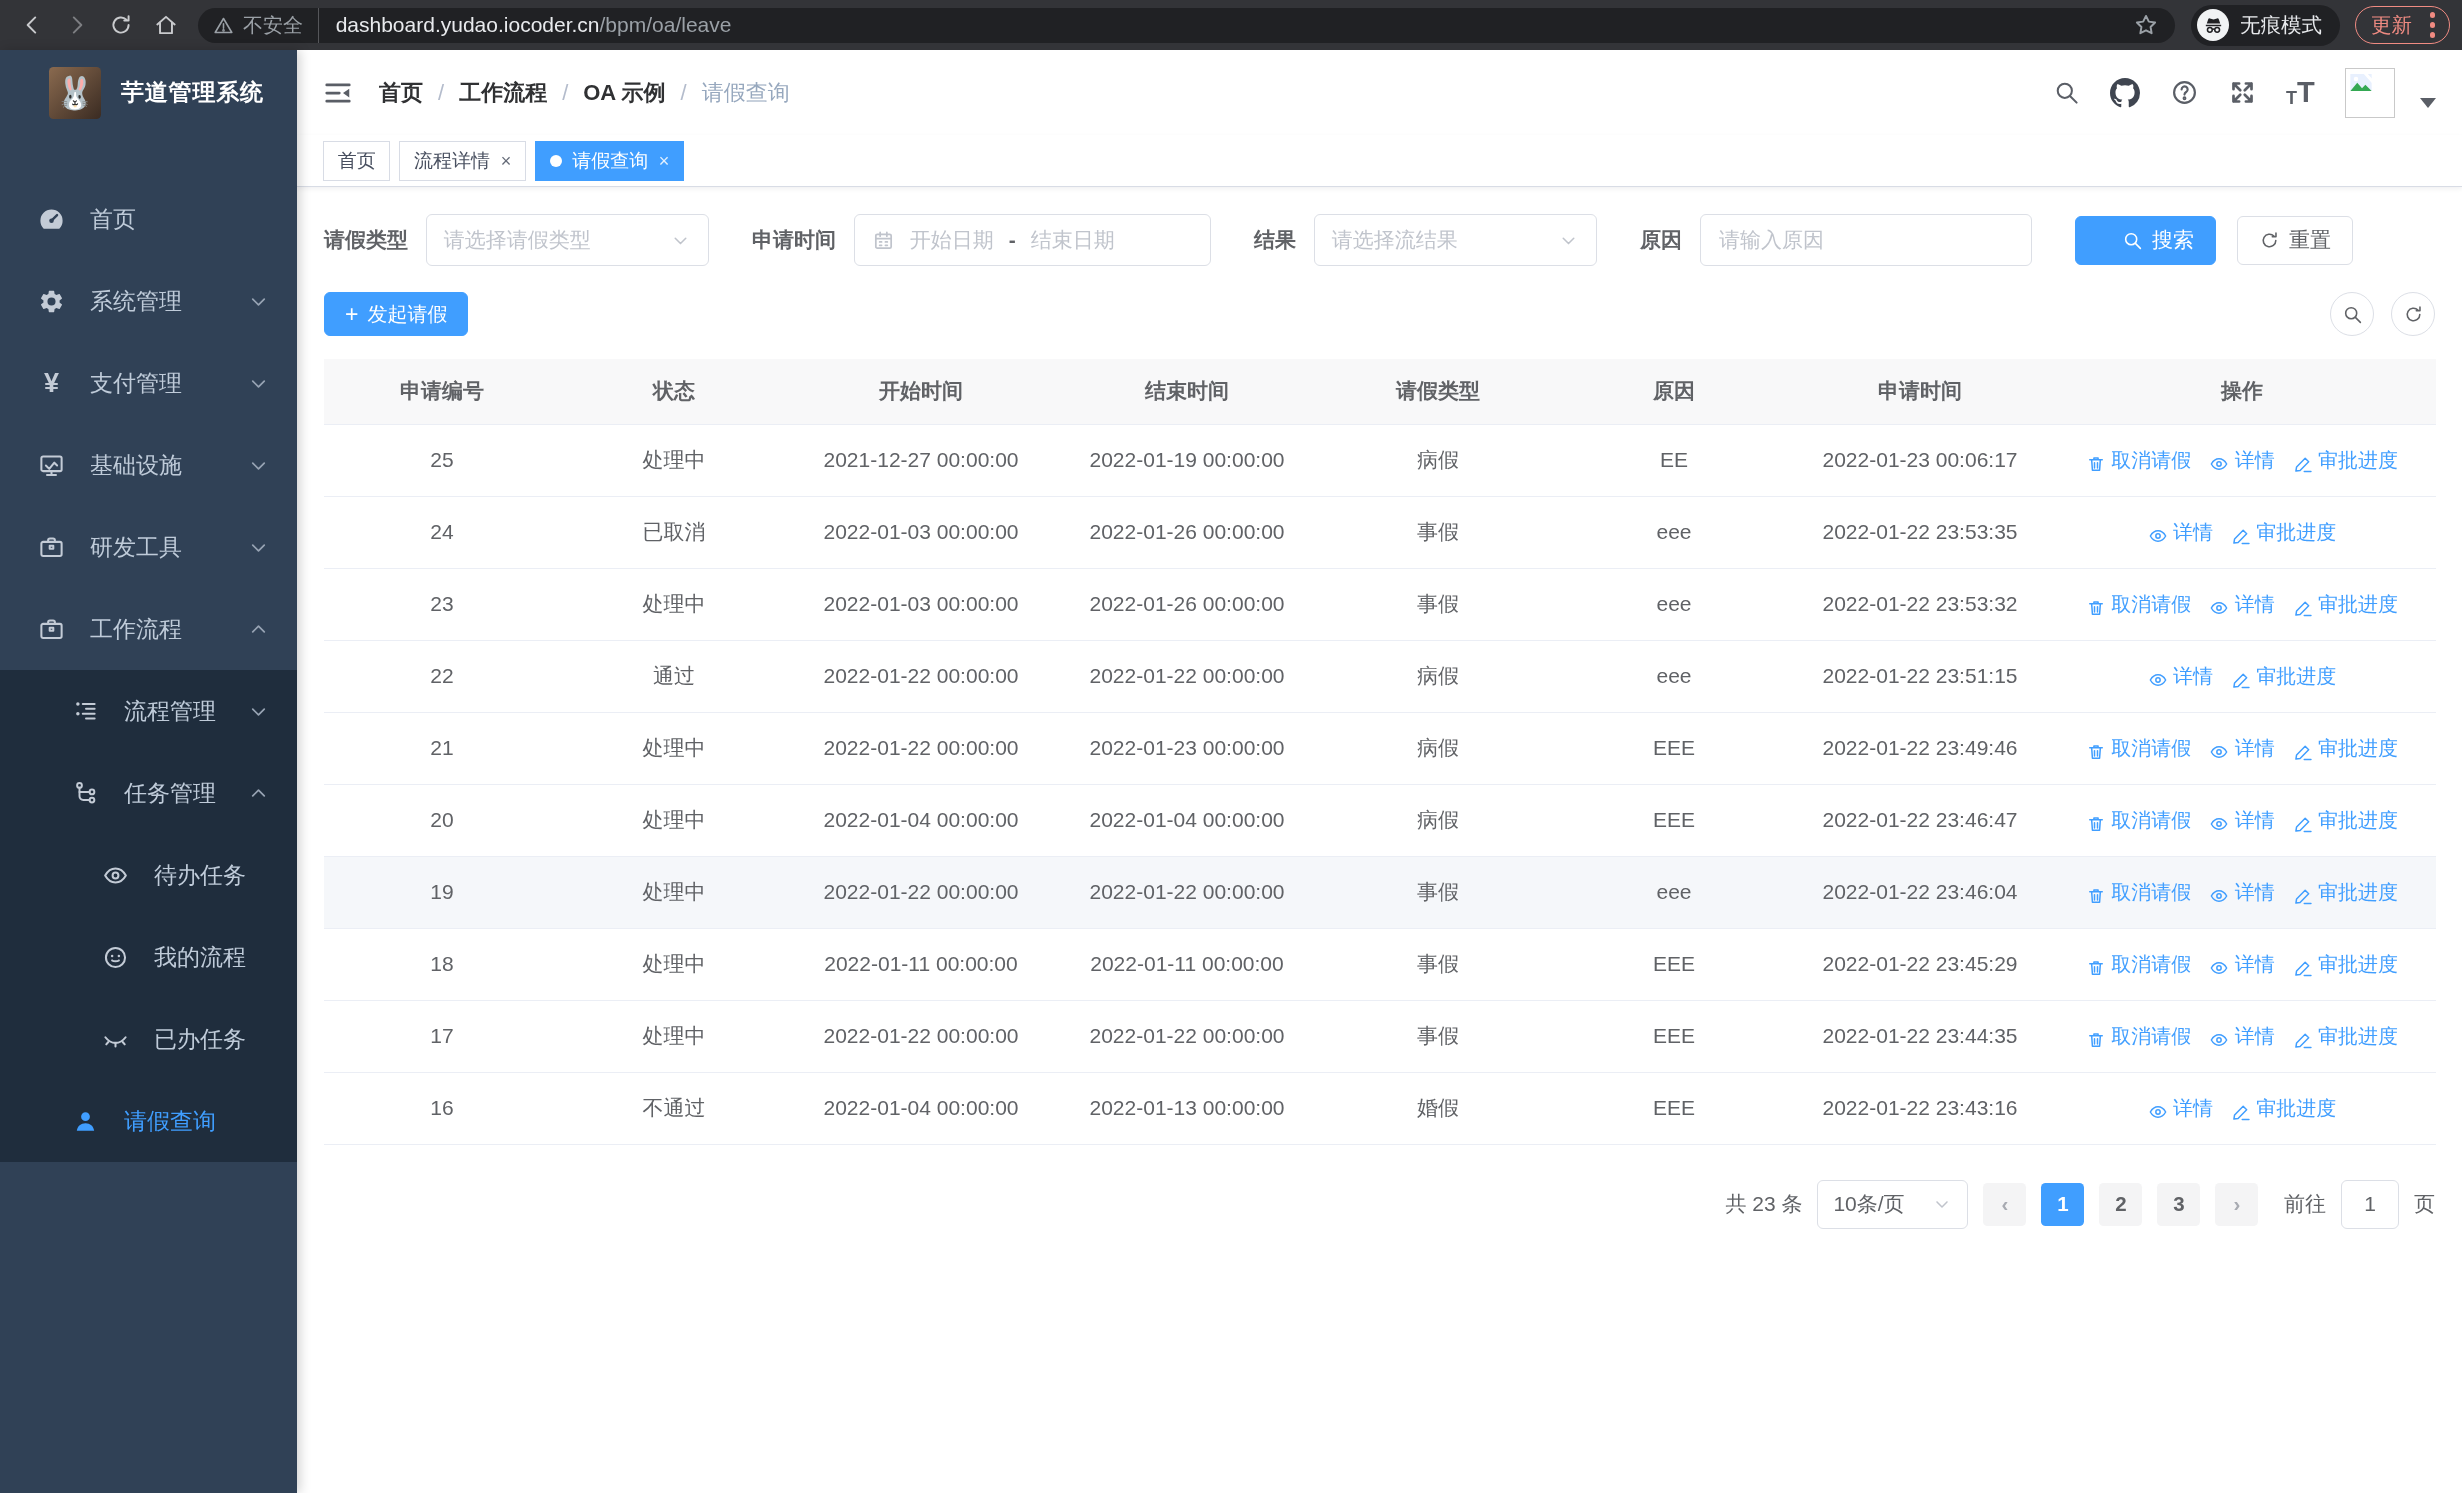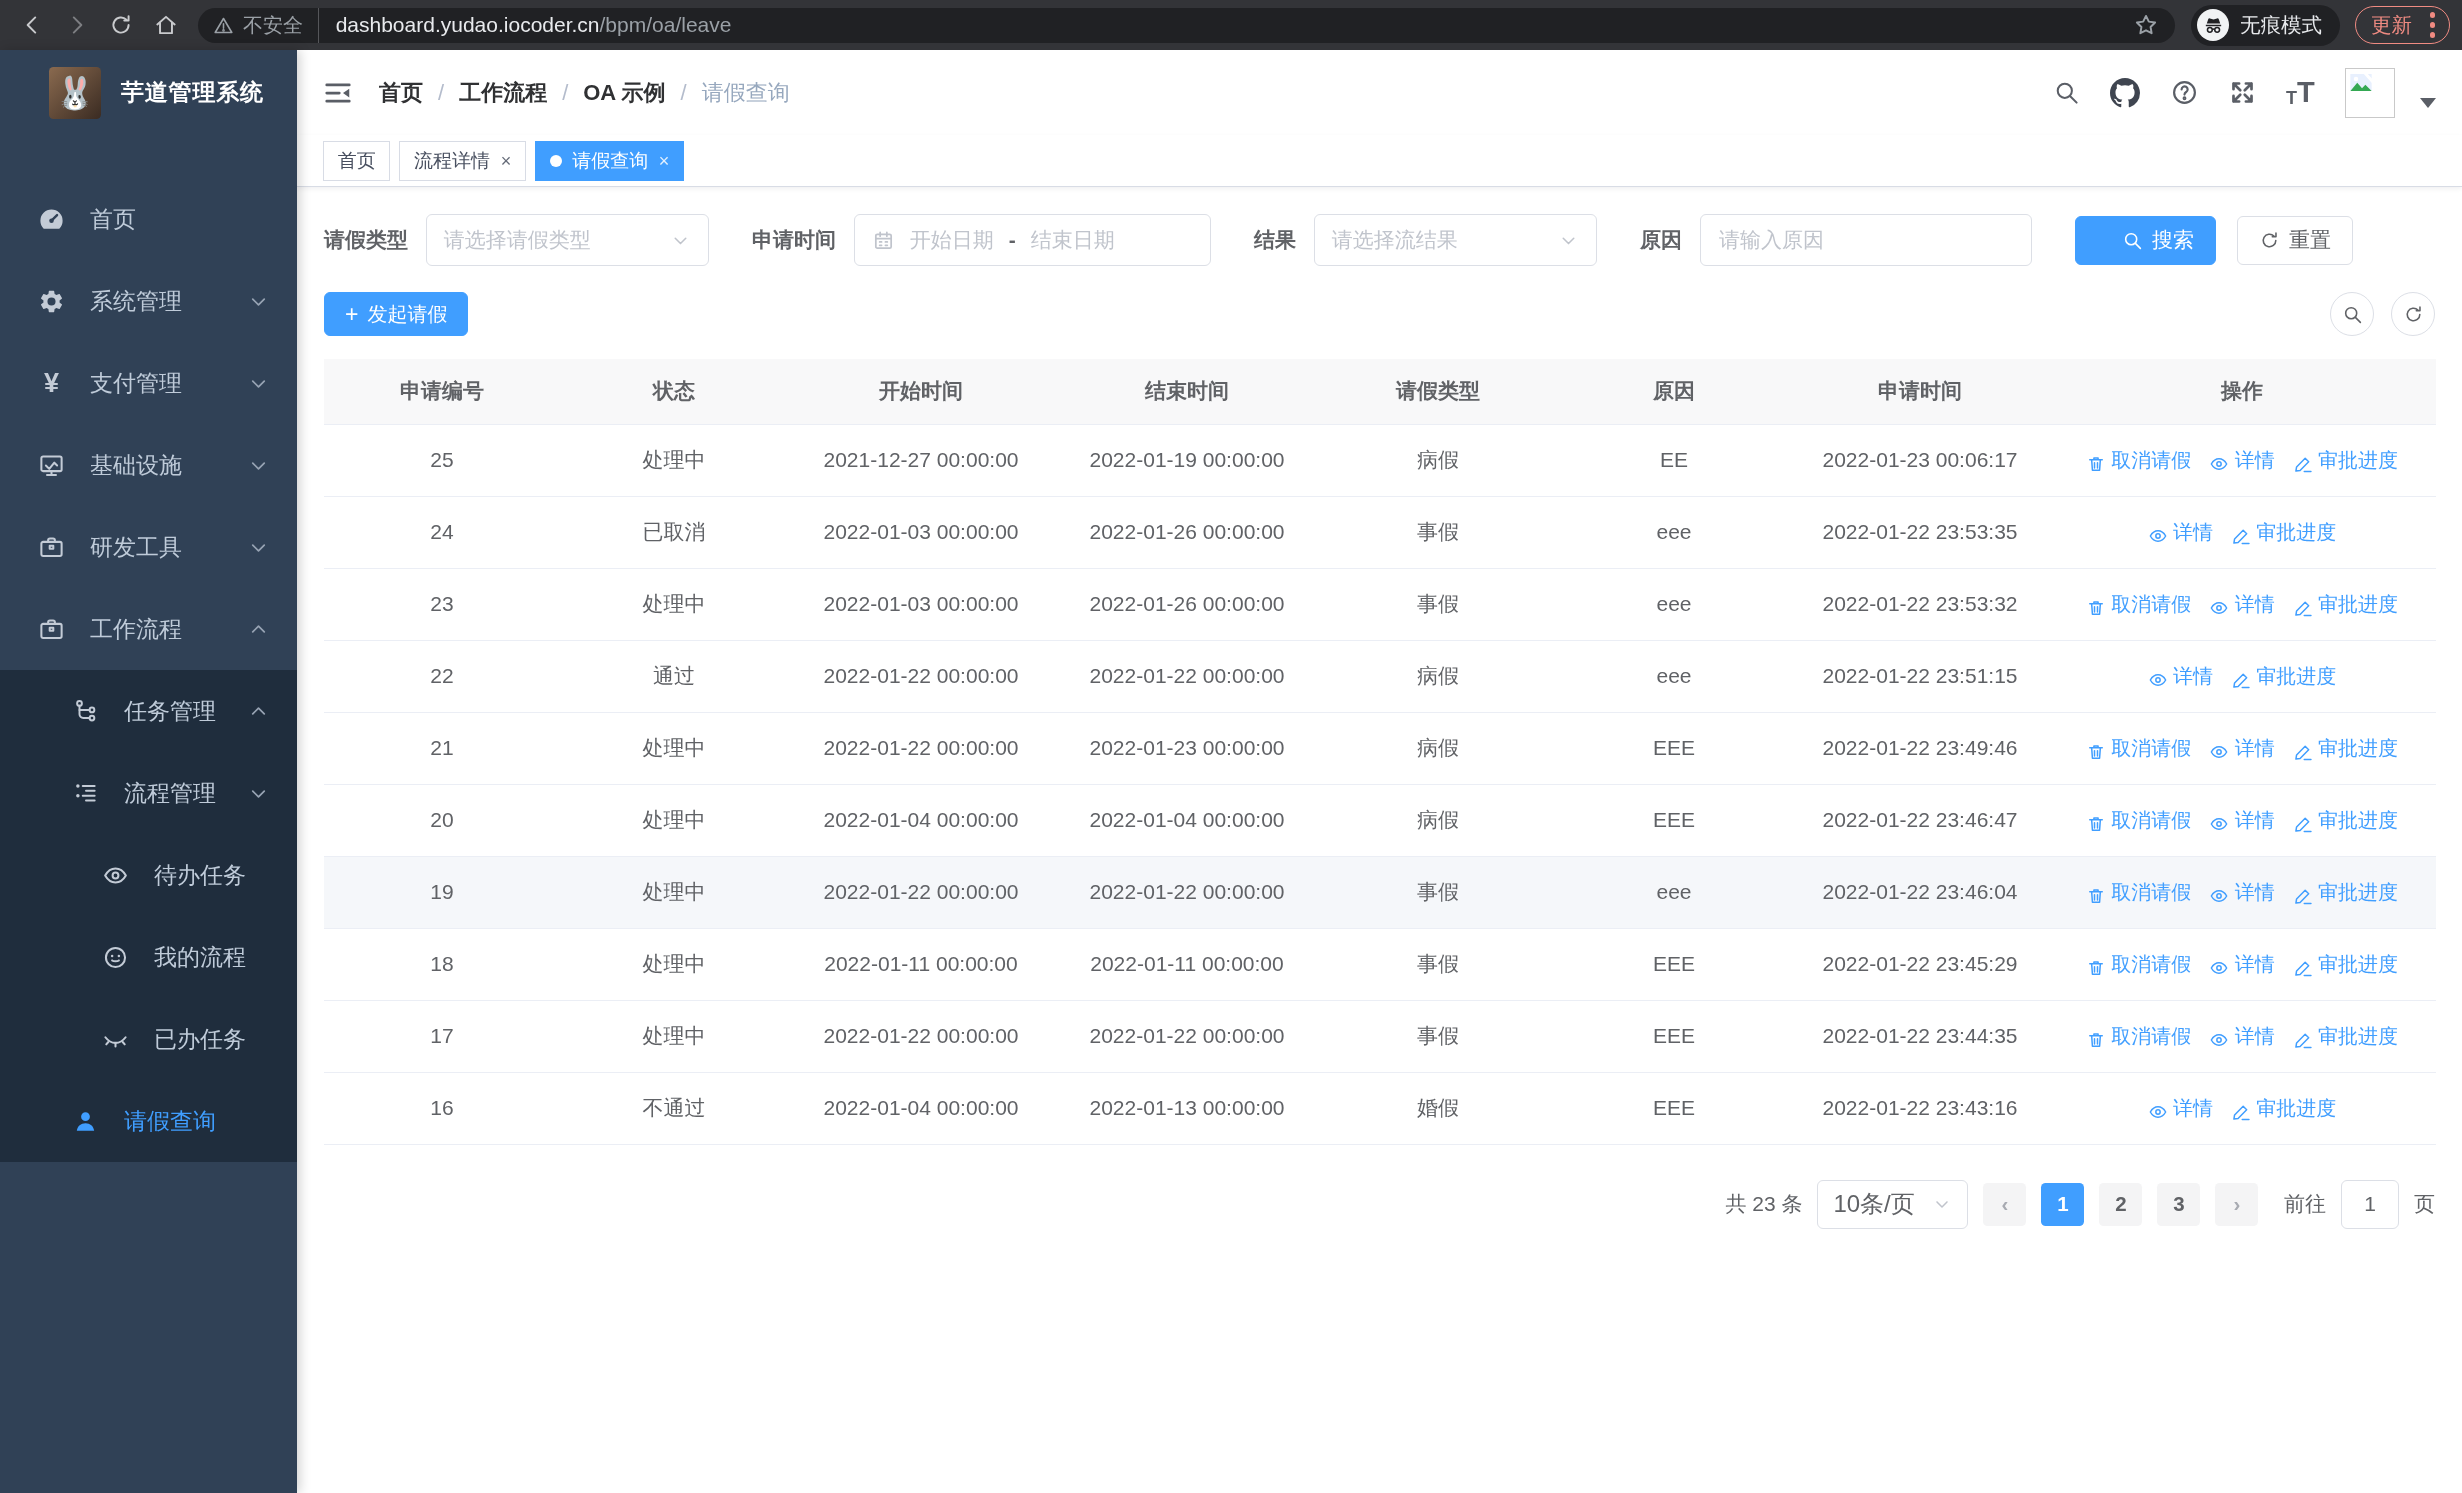--- a/index.html
+++ b/index.html
@@ -87,21 +87,21 @@
   .rbtn { width:44px; height:44px; border-radius:50%; border:1.5px solid #dcdfe6; background:#fff; color:#606266; display:flex; align-items:center; justify-content:center; cursor:pointer; }
 
   table { width:100%; border-collapse:collapse; table-layout:fixed; font-size:21px; color:#606266; }
   thead th { background:#f8f8f9; height:65px; font-weight:700; text-align:center; border-bottom:1.5px solid #ebeef5; }
   tbody td { height:72px; border-bottom:1.5px solid #ebeef5; text-align:center; background:#fff; }
   tr.hl td { background:#f5f7fa; }
   .ops { display:flex; align-items:center; justify-content:center; gap:18px; color:#409eff; font-size:20px; }
   .op { display:inline-flex; align-items:flex-end; gap:5.3px; cursor:pointer; white-space:nowrap; }
 
   .pager { display:flex; align-items:center; justify-content:flex-end; gap:15px; margin-top:35px; font-size:21px; color:#606266; }
-  .psel { width:151px; height:49px; border:1.5px solid #dcdfe6; border-radius:6px; background:#fff; display:flex; align-items:center; justify-content:space-between; padding:0 15px; font-size:24px; }
+  .psel { width:151px; height:49px; border:1.5px solid #dcdfe6; border-radius:6px; background:#fff; display:flex; align-items:center; justify-content:space-between; padding:0 15px; font-size:21px; }
   .pbtn { min-width:43px; height:43px; background:#f4f4f5; border-radius:4.6px; display:flex; align-items:center; justify-content:center; font-size:20.5px; font-weight:700; color:#606266; cursor:pointer; }
   .pbtn.active { background:#409eff; color:#fff; }
   .pbtn.nav { color:#a8abb2; }
   .goto-input { width:58px; height:49px; border:1.5px solid #dcdfe6; border-radius:6px; display:flex; align-items:center; justify-content:center; background:#fff; color:#606266; }
 </style>
 </head>
 <body>
 
 <svg width="0" height="0" style="position:absolute">
   <defs>
@@ -359,40 +359,40 @@
         <span class="chev">
             <svg class="ic" width="23" height="23" viewBox="0 0 30 30">
               <use href="#i-chevup"></use>
             </svg>
           </span>
       </div>
       <div class="submenu">
         <div class="mi l2">
           <span class="mic">
               <svg class="ic" width="26" height="26" viewBox="0 0 34 34">
+                <use href="#i-listtree"></use>
+              </svg>
+            </span>
+          <span class="lbl">流程管理</span>
+          <span class="chev">
+              <svg class="ic" width="23" height="23" viewBox="0 0 30 30">
+                <use href="#i-chevdown"></use>
+              </svg>
+            </span>
+        </div>
+        <div class="mi l2">
+          <span class="mic">
+              <svg class="ic" width="26" height="26" viewBox="0 0 34 34">
                 <use href="#i-org"></use>
               </svg>
             </span>
           <span class="lbl">任务管理</span>
           <span class="chev">
               <svg class="ic" width="23" height="23" viewBox="0 0 30 30">
                 <use href="#i-chevup"></use>
-              </svg>
-            </span>
-        </div>
-        <div class="mi l2">
-          <span class="mic">
-              <svg class="ic" width="26" height="26" viewBox="0 0 34 34">
-                <use href="#i-listtree"></use>
-              </svg>
-            </span>
-          <span class="lbl">流程管理</span>
-          <span class="chev">
-              <svg class="ic" width="23" height="23" viewBox="0 0 30 30">
-                <use href="#i-chevdown"></use>
               </svg>
             </span>
         </div>
         <div class="mi l3">
           <span class="mic">
               <svg class="ic" width="27" height="27" viewBox="0 0 36 36">
                 <use href="#i-eye"></use>
               </svg>
             </span>
           <span class="lbl">待办任务</span>

